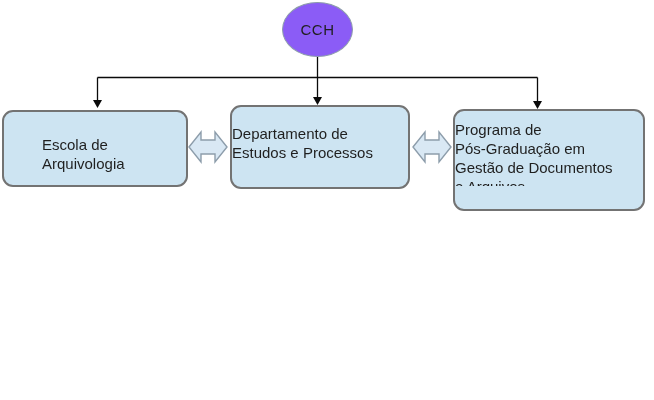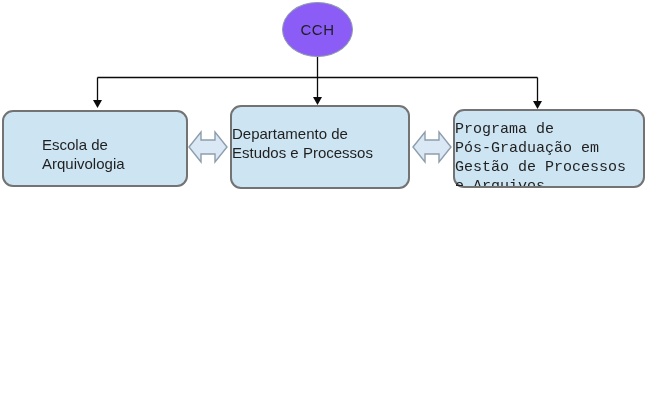--- a/index.html
+++ b/index.html
@@ -56,21 +56,21 @@
     border: 2px solid #737373;
     border-radius: 11px;
     box-sizing: border-box;
     color: #1f1f1f;
     font-size: 15px;
     line-height: 19px;
     text-align: left;
   }
   .box-1 { left: 2px;   top: 110px; width: 186px; height: 77px; }
   .box-2 { left: 230px; top: 105px; width: 180px; height: 84px; }
-  .box-3 { left: 453px; top: 109px; width: 192px; height: 79px; font-family: Liberation Mono, monospace; }
+  .box-3 { left: 453px; top: 109px; width: 192px; height: 102px; }
   .box-1 .text-area {
     position: absolute;
     left: 0; right: 0; bottom: 12px; padding-left: 38px;
   }
   .box-2 .text-area {
     position: absolute;
     left: 0; right: 0; top: 17px;
   }
   .box-3 .text-clip {
     position: absolute;
@@ -135,19 +135,19 @@
 
   <svg class="double-arrow double-arrow-2" viewBox="0 0 40 36">
     <polygon points="1,18 13,3 13,11 27,11 27,3 39,18 27,33 27,25 13,25 13,33" fill="#d9e8f4"></polygon>
   </svg>
 
   <div class="box box-3">
     <div class="text-clip">
       <div class="text-area">
         <div class="line">Programa de</div>
         <div class="line">Pós-Graduação em</div>
-        <div class="line">Gestão de Processos</div>
+        <div class="line">Gestão de Documentos</div>
         <div class="line">e Arquivos</div>
       </div>
     </div>
   </div>
 
 </div>
 
 </body></html>

